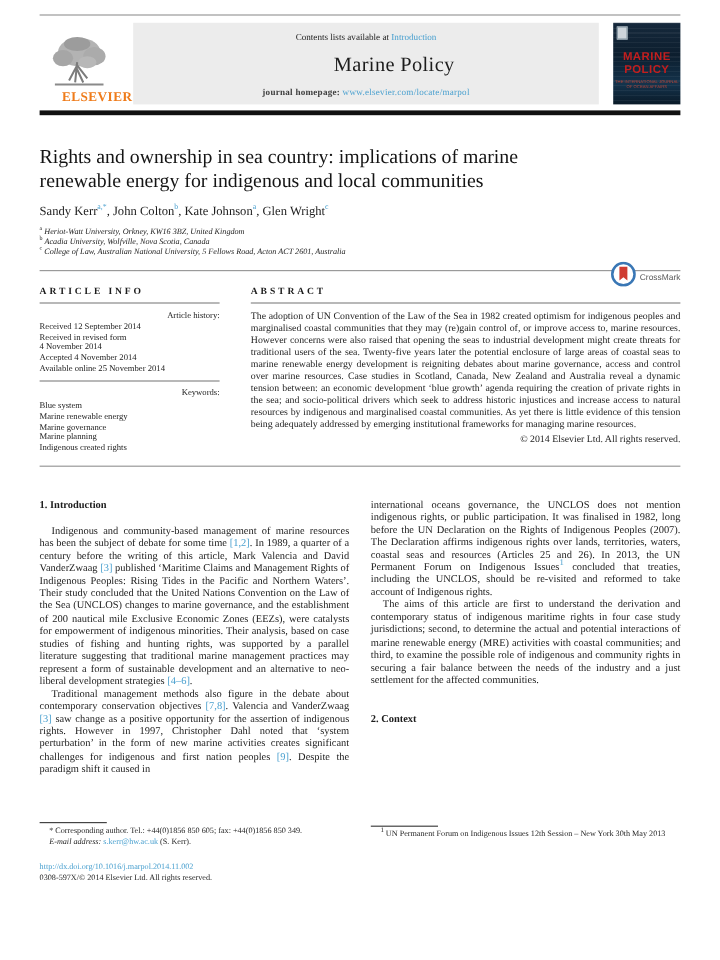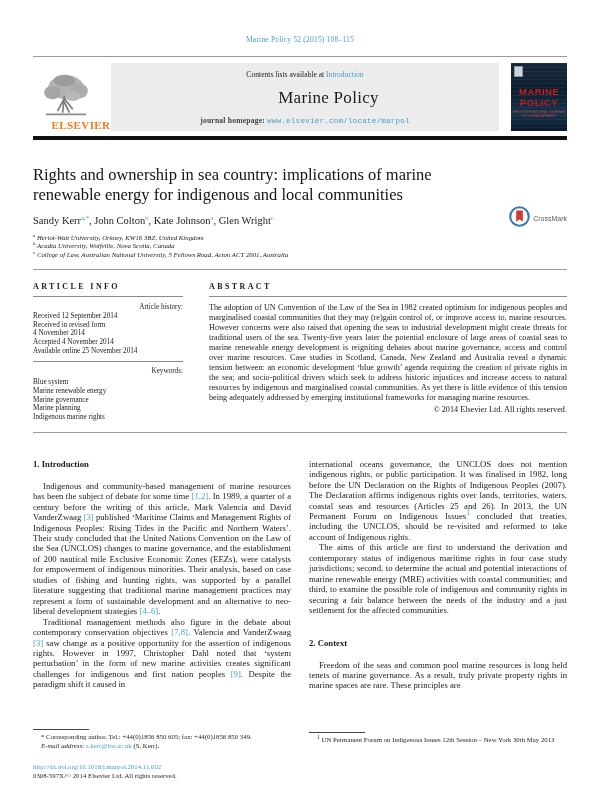--- a/index.html
+++ b/index.html
@@ -60,21 +60,20 @@
   .fn-indent{text-indent:8px;}
   .hang{padding-left:0;}
   .doi-block{margin-top:13px;font-size:6.8px;line-height:8.8px;}
   sup{line-height:0;}
 </style>
 </head>
 <body>
 
 <div class="page">
 
-  <div class="jref">Marine Policy 52 (2015) 108–115</div>
 
   <div class="toprule rule"></div>
 
   <div class="header-row">
     <div class="logo-col">
       <span>
         <svg width="54" height="46" viewBox="0 0 64 54">
           <ellipse cx="32" cy="18" rx="21" ry="14" fill="#b3b3b3"></ellipse>
           <ellipse cx="16" cy="24" rx="10" ry="8" fill="#a6a6a6"></ellipse>
           <ellipse cx="47" cy="22" rx="11" ry="9" fill="#ababab"></ellipse>
@@ -83,21 +82,21 @@
           <path d="M30 28 L28 48 M29 33 L36 48 M30 31 L22 46 M29 30 L40 44" stroke="#7c7c7c" stroke-width="2" fill="none"></path>
           <path d="M8 50 H56" stroke="#8a8a8a" stroke-width="2"></path>
         </svg>
       </span>
       <div class="elsevier-word">ELSEVIER</div>
     </div>
 
     <div class="banner">
       <div class="contents-line"><span>Contents lists available at </span><span class="lnk">Introduction</span></div>
       <div class="journal-name">Marine Policy</div>
-      <div class="homepage-line"><span>journal homepage: </span><span class="lnk" style="font-weight:normal;font-family:Liberation Mono, monospace;">www.elsevier.com/locate/marpol</span></div>
+      <div class="homepage-line"><span>journal homepage: </span><span class="lnk" style="font-weight:normal;">www.elsevier.com/locate/marpol</span></div>
     </div>
 
     <div class="cover">
       <div class="cover-logo"></div>
       <div class="cover-title"><span>MARINE</span><br><span>POLICY</span></div>
       <div class="cover-tagline">THE INTERNATIONAL JOURNAL OF OCEAN AFFAIRS</div>
     </div>
   </div>
 
   <div class="blackbar"></div>
@@ -140,21 +139,21 @@
         </div>
       <div class="info-divider"></div>
       <div class="info-label">Keywords:</div>
       <div class="kw-gap"></div>
       <div>
 
       <div class="info-line">Blue system</div>
           <div class="info-line">Marine renewable energy</div>
           <div class="info-line">Marine governance</div>
           <div class="info-line">Marine planning</div>
-          <div class="info-line">Indigenous marine rights</div>
+          <div class="info-line">Indigenous created rights</div>
         </div>
     </div>
     <div class="abs-col">
       <div class="block-head">ABSTRACT</div>
       <div class="head-rule"></div>
       <div class="abs-text">The adoption of UN Convention of the Law of the Sea in 1982 created optimism for indigenous peoples and marginalised coastal communities that they may (re)gain control of, or improve access to, marine resources. However concerns were also raised that opening the seas to industrial development might create threats for traditional users of the sea. Twenty-five years later the potential enclosure of large areas of coastal seas to marine renewable energy development is reigniting debates about marine governance, access and control over marine resources. Case studies in Scotland, Canada, New Zealand and Australia reveal a dynamic tension between: an economic development ‘blue growth’ agenda requiring the creation of private rights in the sea; and socio-political drivers which seek to address historic injustices and increase access to natural resources by indigenous and marginalised coastal communities. As yet there is little evidence of this tension being adequately addressed by emerging institutional frameworks for managing marine resources.</div>
       <div class="abs-copy">© 2014 Elsevier Ltd. All rights reserved.</div>
     </div>
   </div>
 
@@ -175,21 +174,20 @@
           <div class="fn"><span class="lnk">http://dx.doi.org/10.1016/j.marpol.2014.11.002</span></div>
           <div class="fn">0308-597X/© 2014 Elsevier Ltd. All rights reserved.</div>
         </div>
       </div>
     </div>
     <div class="col">
       <div>
           <p class="para noind"><span>international oceans governance, the UNCLOS does not mention indigenous rights, or public participation. It was finalised in 1982, long before the UN Declaration on the Rights of Indigenous Peoples (2007). The Declaration affirms indigenous rights over lands, territories, waters, coastal seas and resources (Articles 25 and 26). In 2013, the UN Permanent Forum on Indigenous Issues</span><sup class="lnk">1</sup><span> concluded that treaties, including the UNCLOS, should be re-visited and reformed to take account of Indigenous rights.</span></p>
           <p class="para"><span>The aims of this article are first to understand the derivation and contemporary status of indigenous maritime rights in four case study jurisdictions; second, to determine the actual and potential interactions of marine renewable energy (MRE) activities with coastal communities; and third, to examine the possible role of indigenous and community rights in securing a fair balance between the needs of the industry and a just settlement for the affected communities.</span></p>
           <div class="sec-h">2. Context</div>
-          <p class="para"><span>Freedom of the seas and common pool marine resources is long held tenets of marine governance. As a result, truly private property rights in marine spaces are rare. These principles are</span></p>
         </div>
       <div class="col-footer raised">
         <div class="fn-rule"></div>
         <div class="fn fn-indent"><sup>1</sup><span> UN Permanent Forum on Indigenous Issues 12th Session – New York 30th May 2013</span></div>
       </div>
     </div>
   </div>
 
 </div>
 

